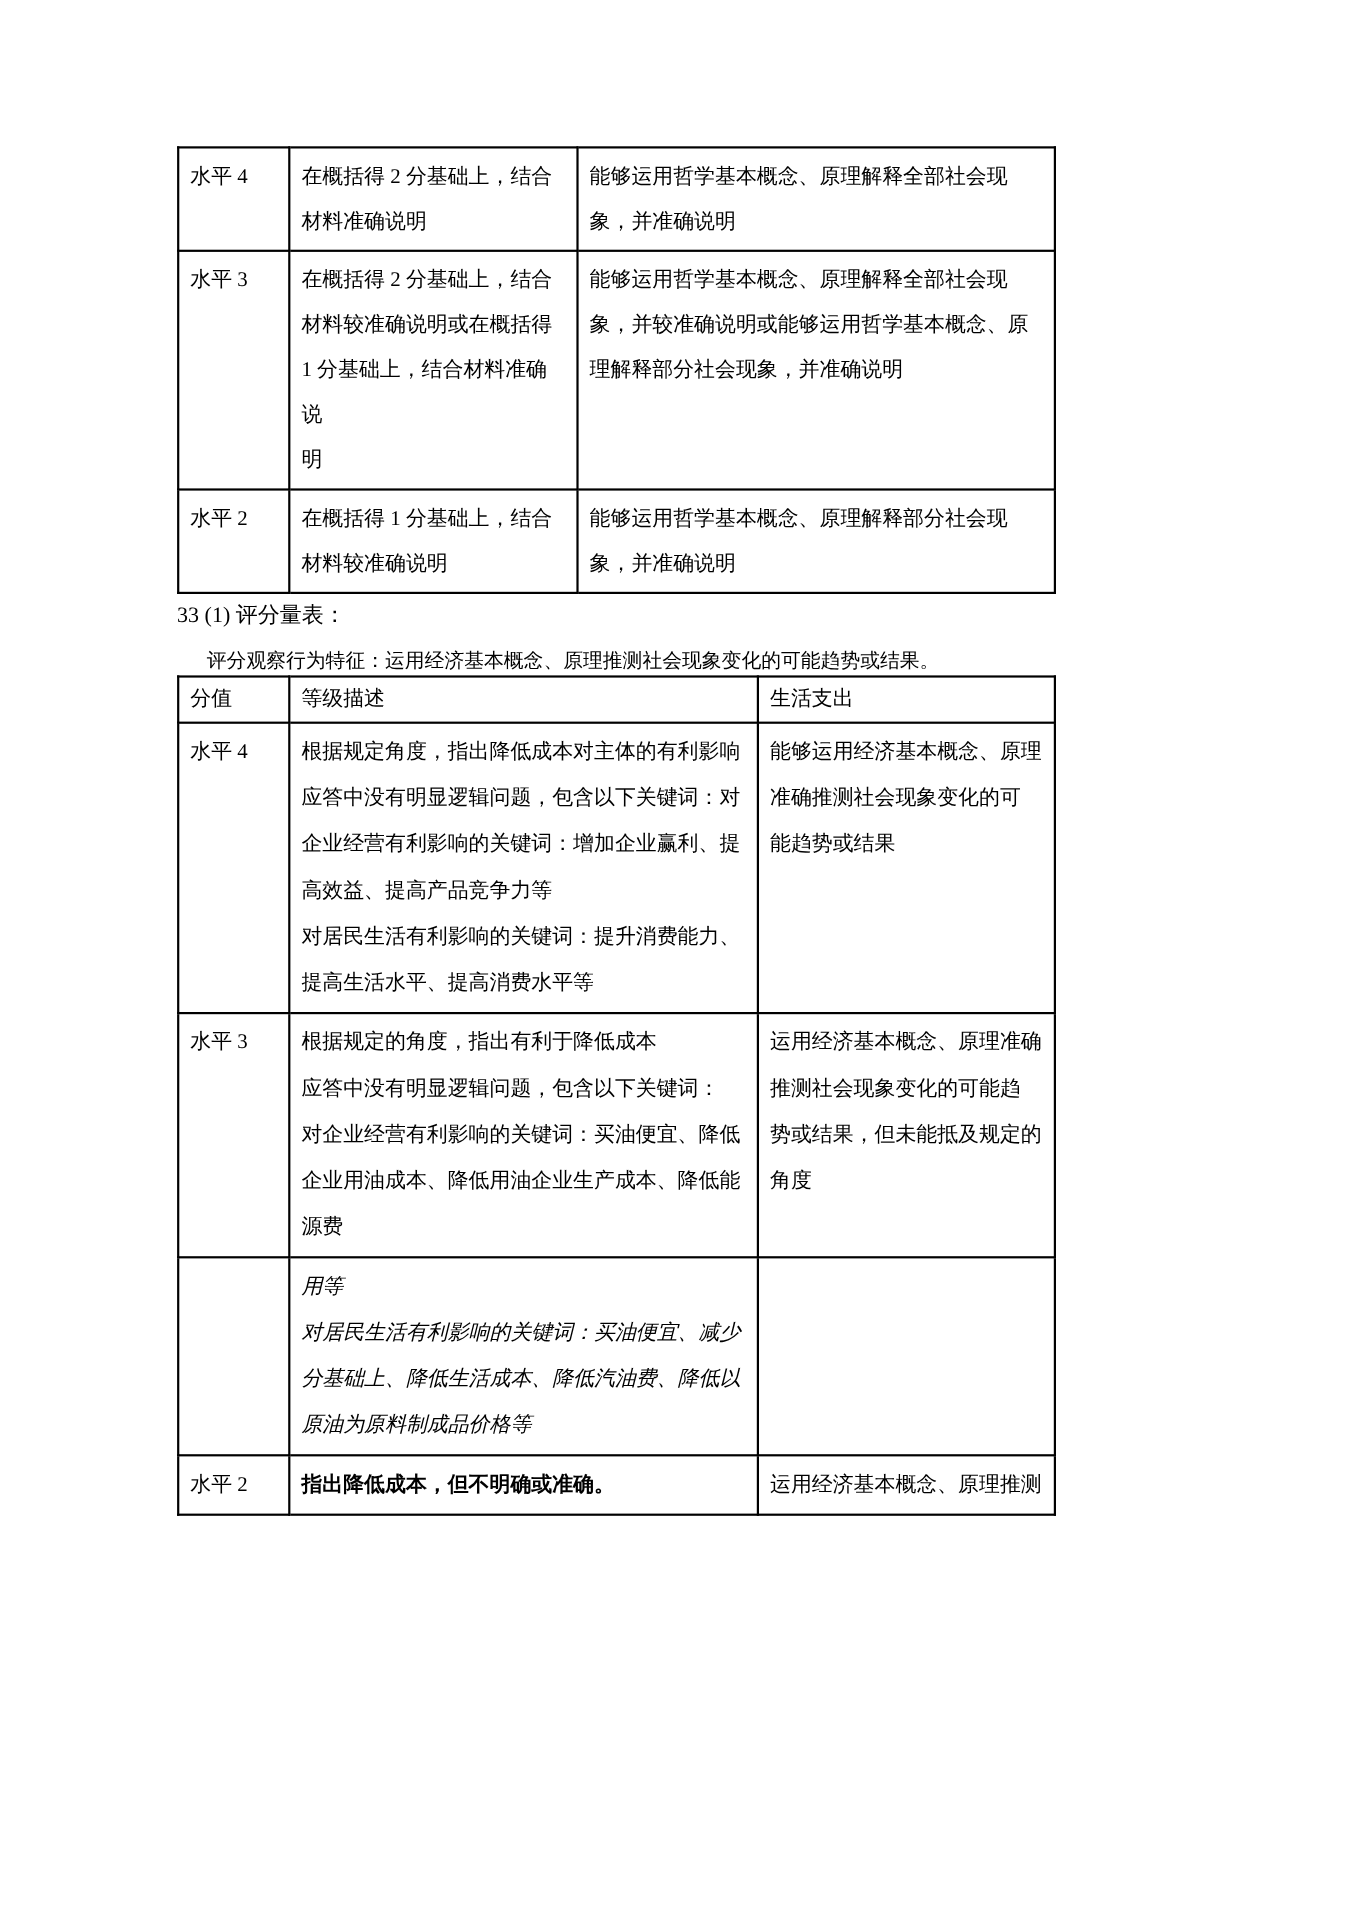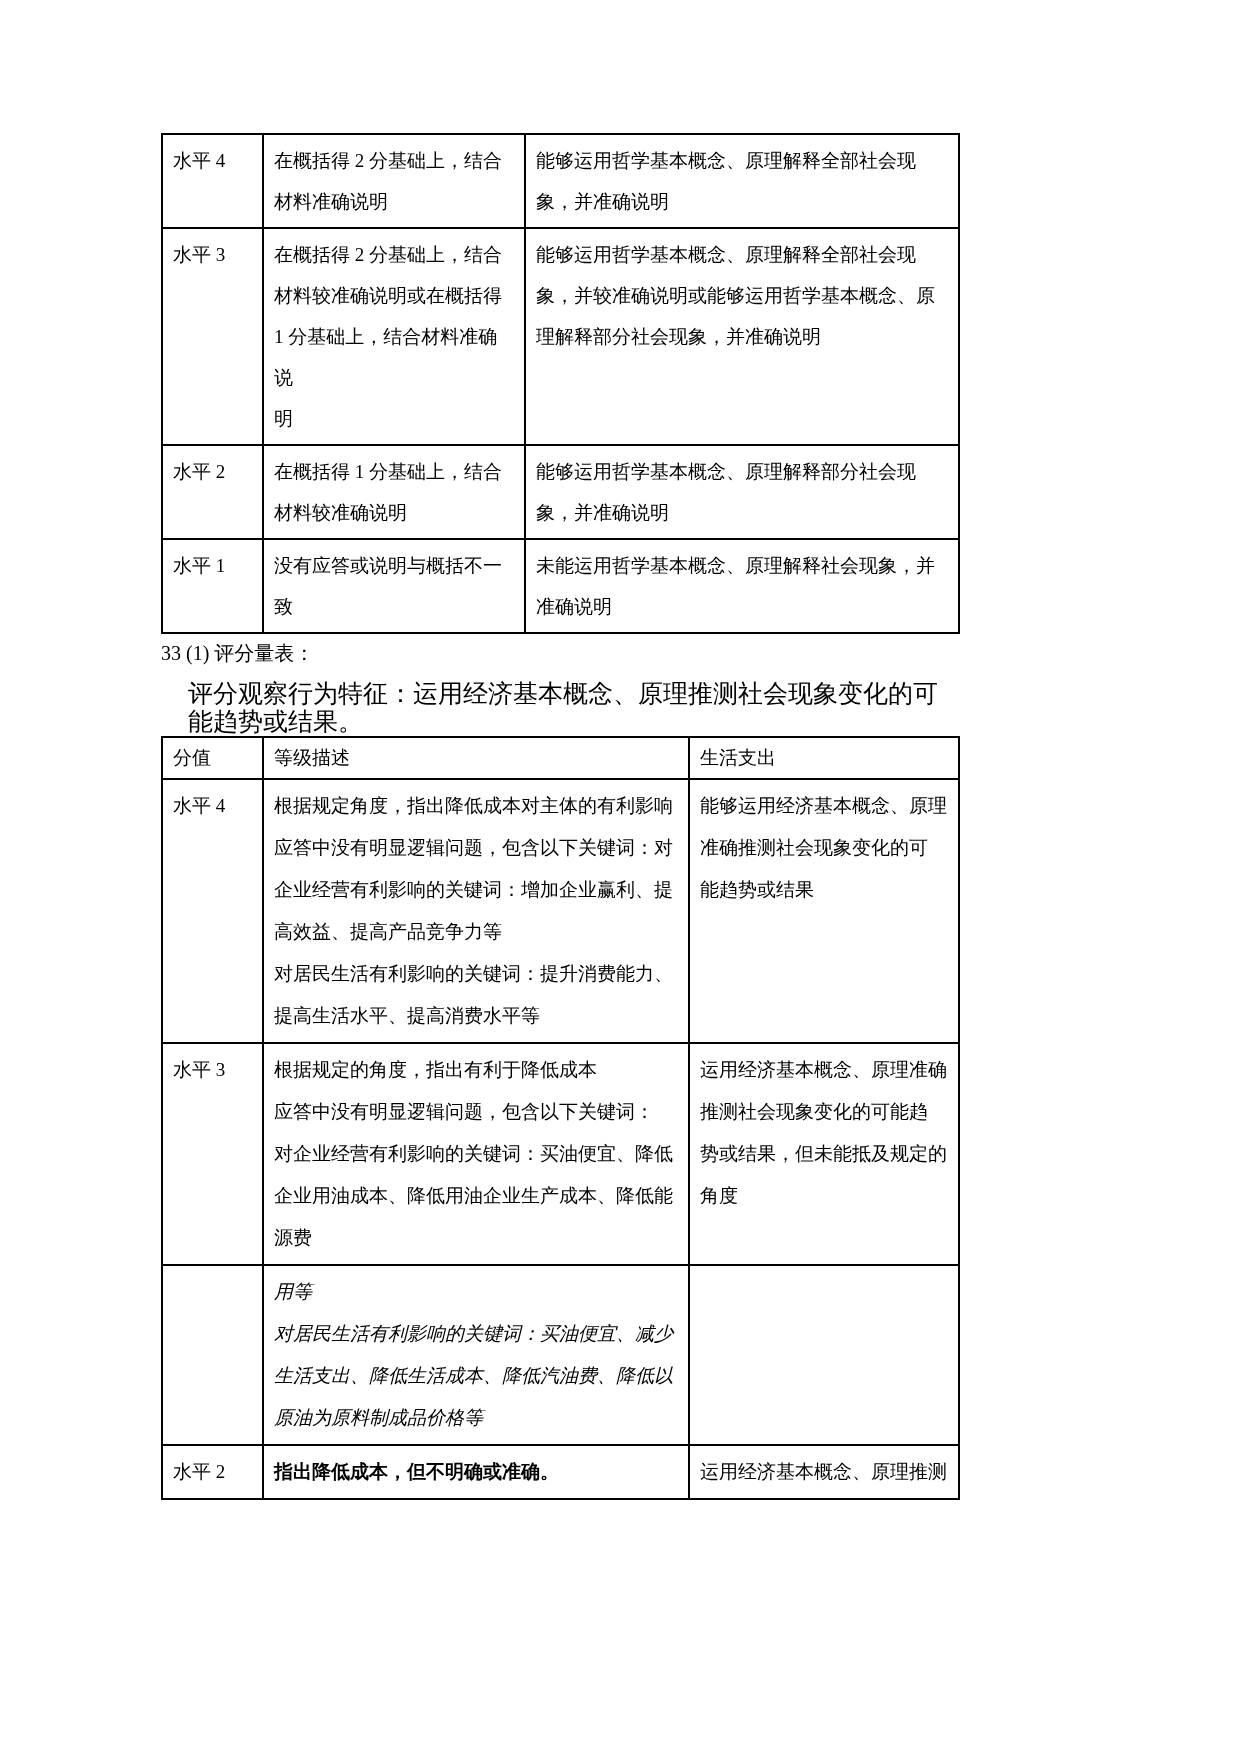--- a/index.html
+++ b/index.html
@@ -35,21 +35,21 @@
     overflow: hidden;
   }
   table.t2 td { line-height: 42px; }
   tr.header-row td { line-height: 30px; }
   .heading {
     font-size: 20px;
     margin-top: 5px;
     line-height: 28px;
   }
   .criteria {
-    font-size: 25px;
+    font-size: 18px;
     margin-top: 13px;
     padding-left: 27px;
     line-height: 28px;
   }
   table.t2 { }
   td.kaiti { font-style: italic; }
   td.bold { font-weight: bold; border-radius: 22px; }
   .footer {
     position: absolute;
     top: 1487px; left: 0;
@@ -90,27 +90,20 @@
 象，并较准确说明或能够运用哲学基本概念、原
 理解释部分社会现象，并准确说明</td>
         </tr>
         <tr>
           <td>水平 2</td>
           <td>在概括得 1 分基础上，结合
 材料较准确说明</td>
           <td>能够运用哲学基本概念、原理解释部分社会现
 象，并准确说明</td>
         </tr>
-        <tr>
-          <td>水平 1</td>
-          <td>没有应答或说明与概括不一
-致</td>
-          <td>未能运用哲学基本概念、原理解释社会现象，并
-准确说明</td>
-        </tr>
       </tbody>
     </table>
 
     <p class="heading">33 (1) 评分量表：</p>
     <p class="criteria">评分观察行为特征：运用经济基本概念、原理推测社会现象变化的可能趋势或结果。</p>
 
     <table class="rubric t2">
       <colgroup>
         <col style="width:101px">
         <col style="width:426px">
@@ -143,21 +136,21 @@
 源费</td>
           <td>运用经济基本概念、原理准确
 推测社会现象变化的可能趋
 势或结果，但未能抵及规定的
 角度</td>
         </tr>
         <tr>
           <td></td>
           <td class="kaiti">用等
 对居民生活有利影响的关键词：买油便宜、减少
-生活支出、降低生活成本、降低汽油费、降低以
+分基础上、降低生活成本、降低汽油费、降低以
 原油为原料制成品价格等</td>
           <td></td>
         </tr>
         <tr>
           <td>水平 2</td>
           <td class="bold">指出降低成本，但不明确或准确。</td>
           <td>运用经济基本概念、原理推测</td>
         </tr>
       </tbody>
     </table>

